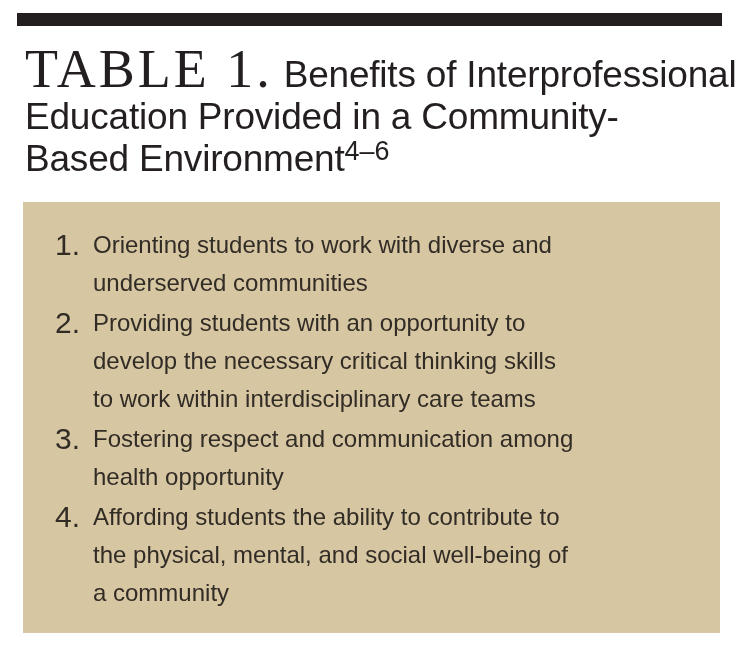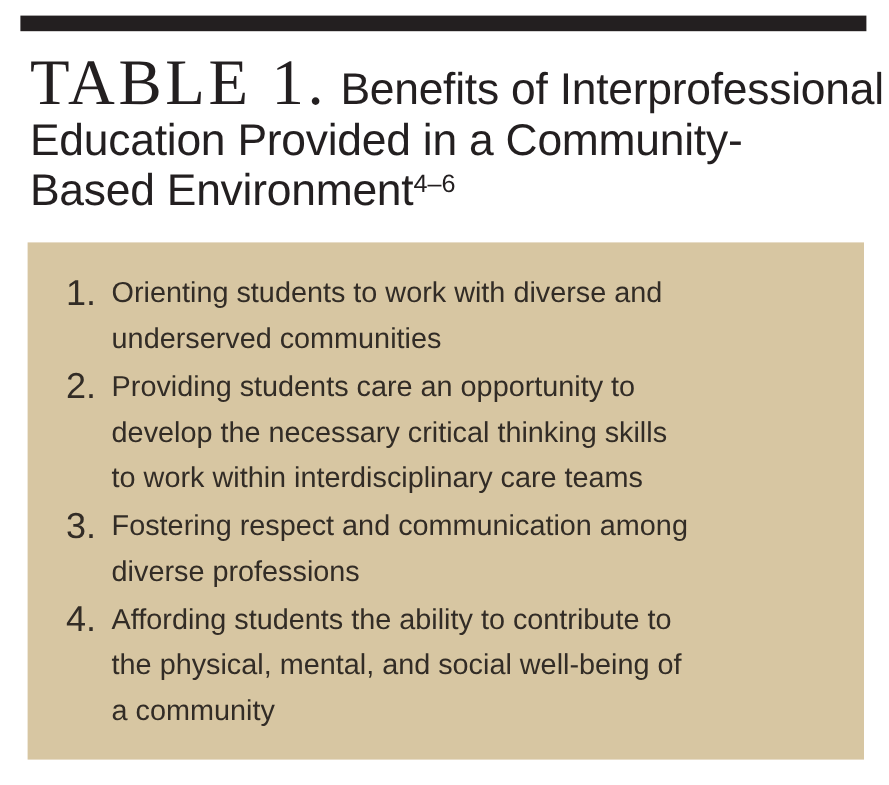--- a/index.html
+++ b/index.html
@@ -40,21 +40,21 @@
     letter-spacing: -0.2px;
   }
   .caption-label {
     font-family: "Liberation Serif", serif;
     font-size: 54px;
     line-height: 1px;
     letter-spacing: 3px;
     margin-right: 11px;
   }
   .caption-sup {
-    font-size: 21px;
+    font-size: 27px;
     position: relative;
     top: -11px;
     letter-spacing: 0;
   }
 
   
   .panel {
     position: absolute;
     left: 23px;
     top: 202px;
@@ -111,31 +111,31 @@
     <div class="item-number">1.</div>
     <div class="item-lines">
       <div class="item-line">Orienting students to work with diverse and</div>
       <div class="item-line">underserved communities</div>
     </div>
   </div>
 
   <div class="list-item">
     <div class="item-number">2.</div>
     <div class="item-lines">
-      <div class="item-line">Providing students care an opportunity to</div>
+      <div class="item-line">Providing students with an opportunity to</div>
       <div class="item-line">develop the necessary critical thinking skills</div>
       <div class="item-line">to work within interdisciplinary care teams</div>
     </div>
   </div>
 
   <div class="list-item">
     <div class="item-number">3.</div>
     <div class="item-lines">
       <div class="item-line">Fostering respect and communication among</div>
-      <div class="item-line">diverse professions</div>
+      <div class="item-line">health opportunity</div>
     </div>
   </div>
 
   <div class="list-item">
     <div class="item-number">4.</div>
     <div class="item-lines">
       <div class="item-line">Affording students the ability to contribute to</div>
       <div class="item-line">the physical, mental, and social well-being of</div>
       <div class="item-line">a community</div>
     </div>

